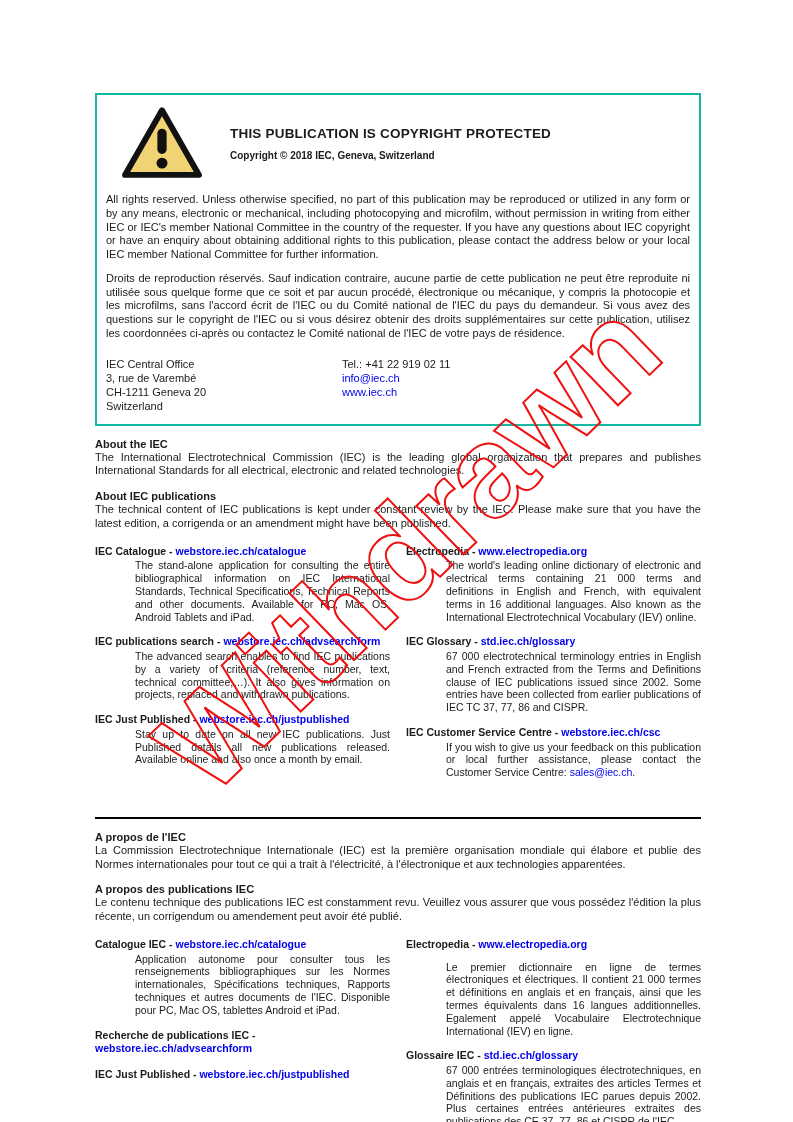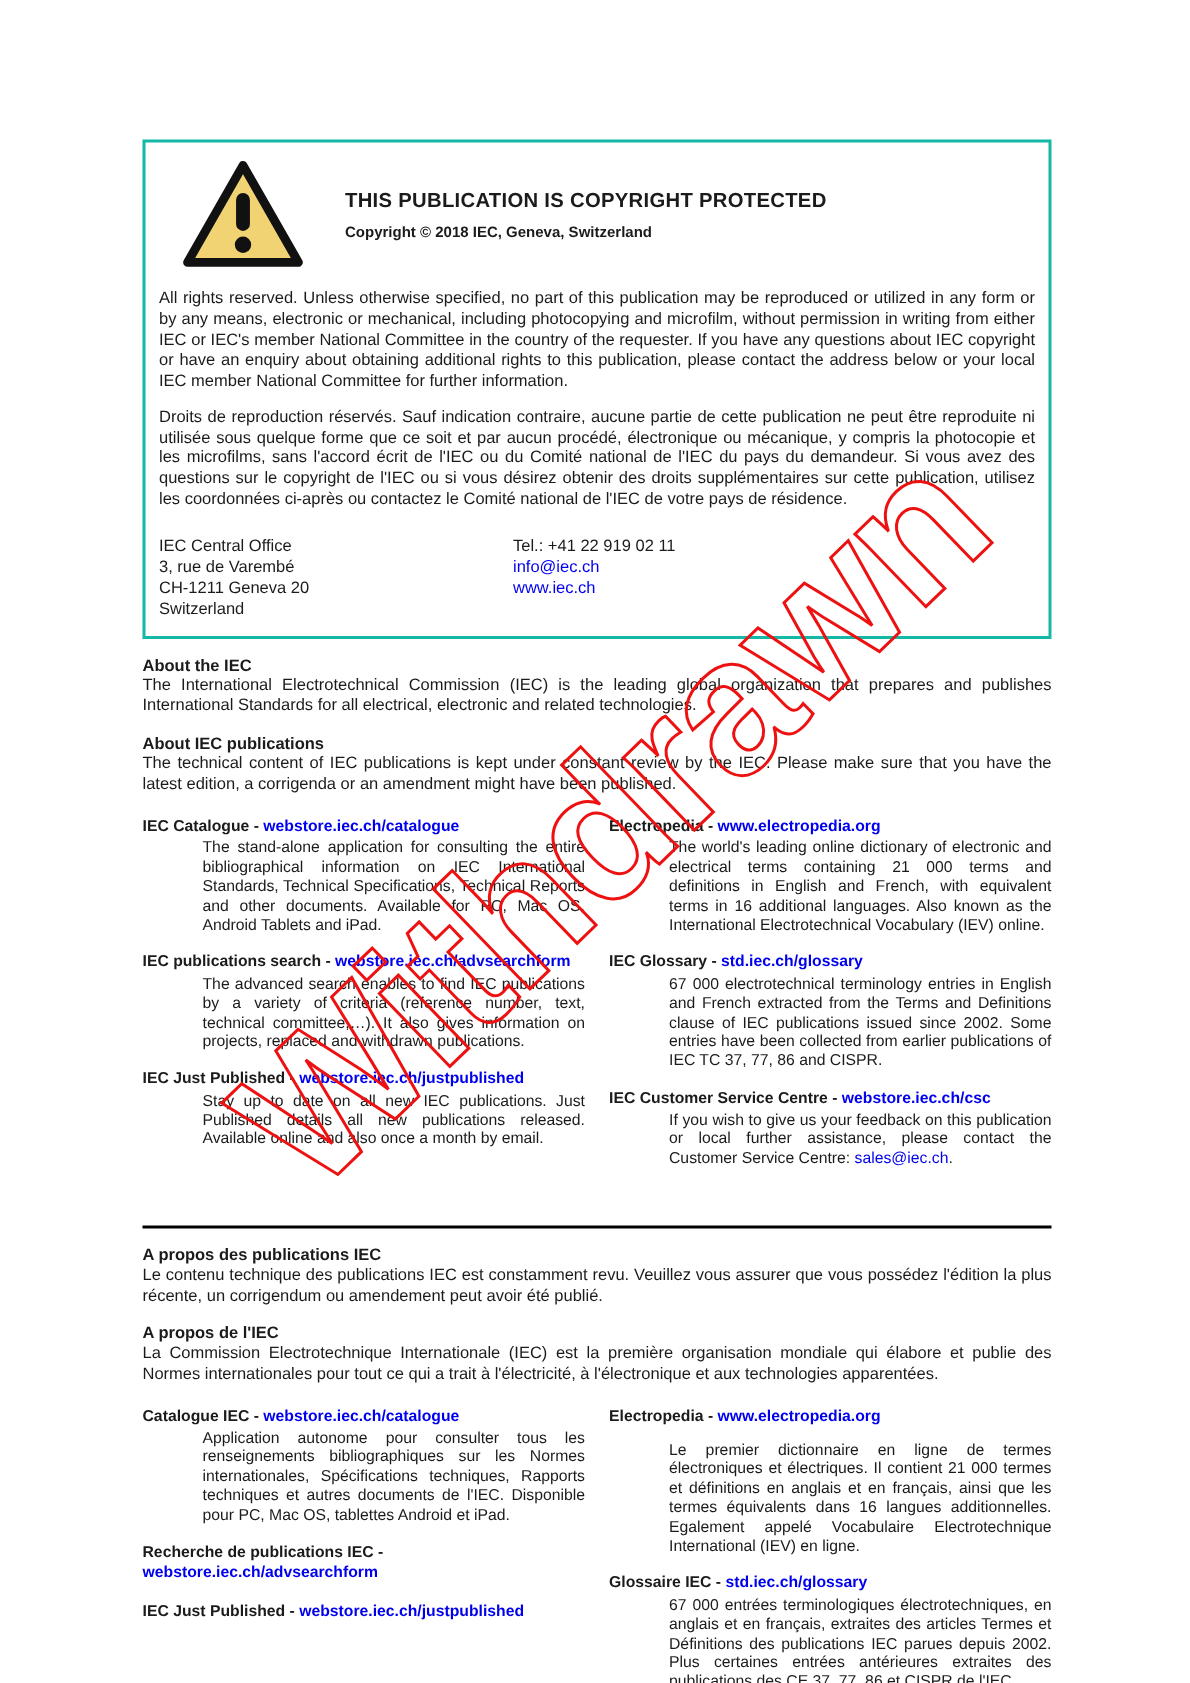--- a/index.html
+++ b/index.html
@@ -124,26 +124,26 @@
       <div class="entry">
         <div class="eh"><span>IEC Customer Service Centre - </span><a href="#" class="link">webstore.iec.ch/csc</a></div>
         <div class="eb just"><span>If you wish to give us your feedback on this publication or local further assistance, please contact the Customer Service Centre: </span><a href="#" class="link">sales@iec.ch</a><span>.</span></div>
       </div>
     </div>
   </div>
 
   <hr class="divider">
 
   <div class="sec">
+    <div class="sec-h">A propos de l'IEC</div>
+    <p class="sec-p just">La Commission Electrotechnique Internationale (IEC) est la première organisation mondiale qui élabore et publie des Normes internationales pour tout ce qui a trait à l'électricité, à l'électronique et aux technologies apparentées.</p>
+  </div>
+  <div class="sec">
     <div class="sec-h">A propos des publications IEC</div>
     <p class="sec-p just">Le contenu technique des publications IEC est constamment revu. Veuillez vous assurer que vous possédez l'édition la plus récente, un corrigendum ou amendement peut avoir été publié.</p>
-  </div>
-  <div class="sec">
-    <div class="sec-h">A propos de l'IEC</div>
-    <p class="sec-p just">La Commission Electrotechnique Internationale (IEC) est la première organisation mondiale qui élabore et publie des Normes internationales pour tout ce qui a trait à l'électricité, à l'électronique et aux technologies apparentées.</p>
   </div>
 
   <div class="cols">
     <div class="col">
       <div class="entry">
         <div class="eh"><span>Catalogue IEC - </span><a href="#" class="link">webstore.iec.ch/catalogue</a></div>
         <div class="eb just">Application autonome pour consulter tous les renseignements bibliographiques sur les Normes internationales, Spécifications techniques, Rapports techniques et autres documents de l'IEC. Disponible pour PC, Mac OS, tablettes Android et iPad.</div>
       </div>
       <div class="entry">
         <div class="eh"><span>Recherche de publications IEC - </span><a href="#" class="link">webstore.iec.ch/advsearchform</a></div>

